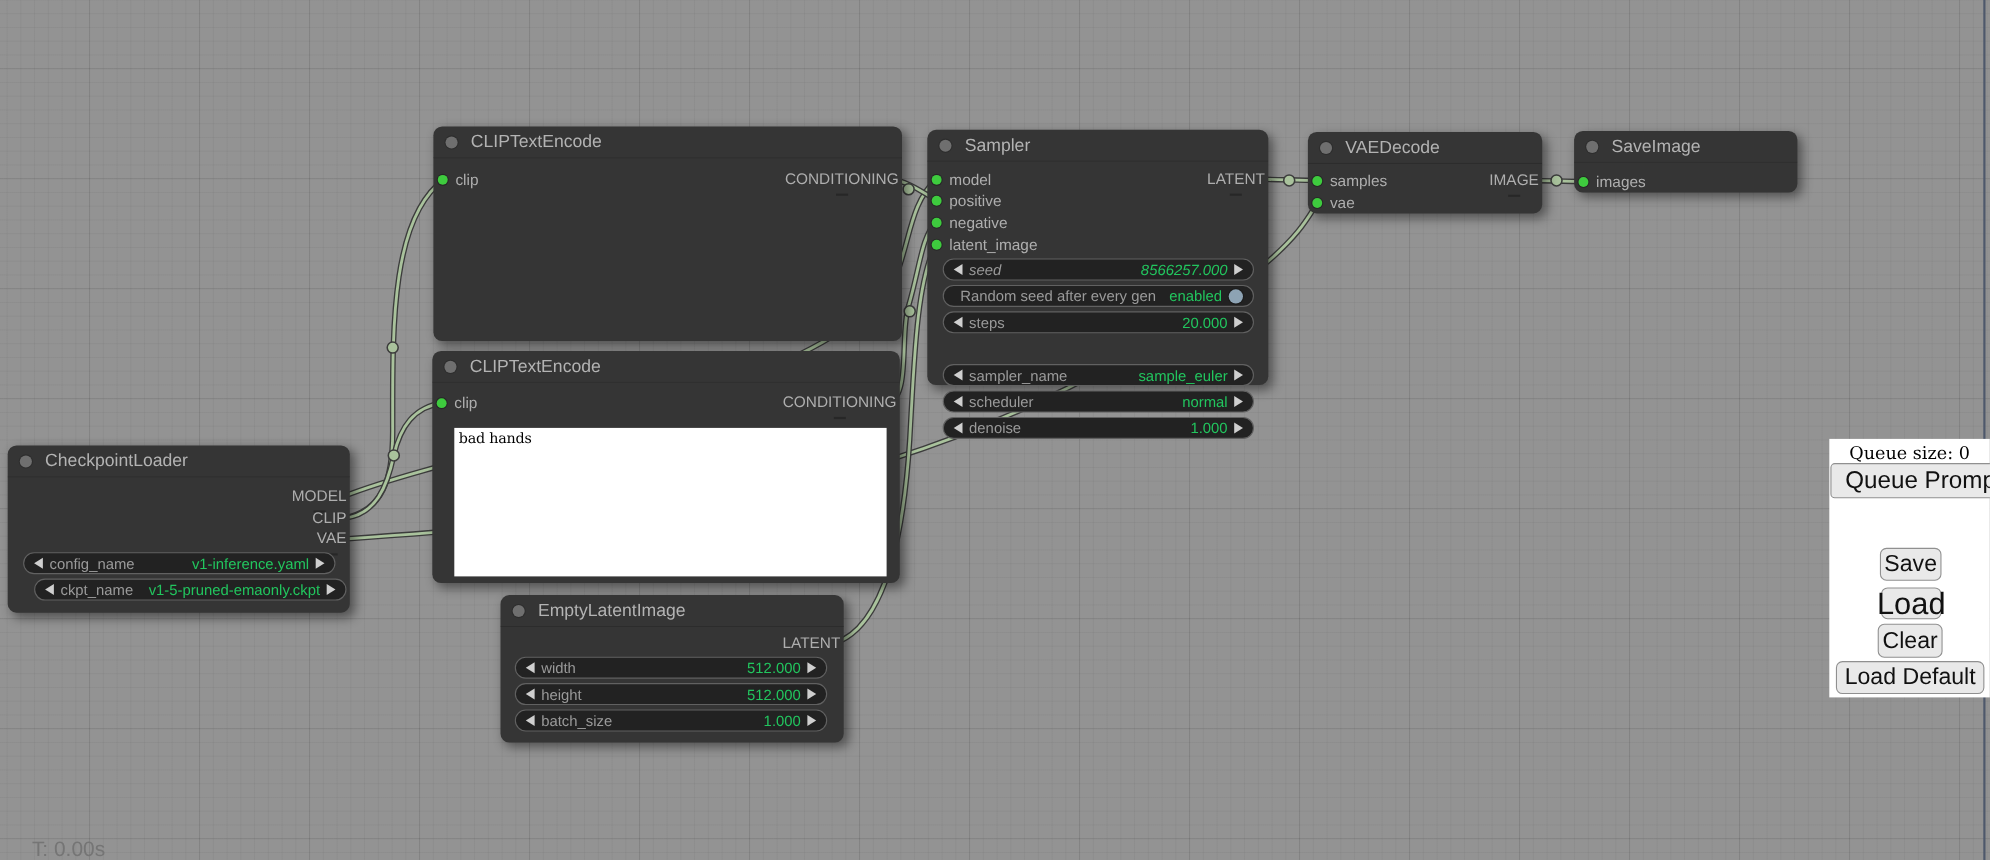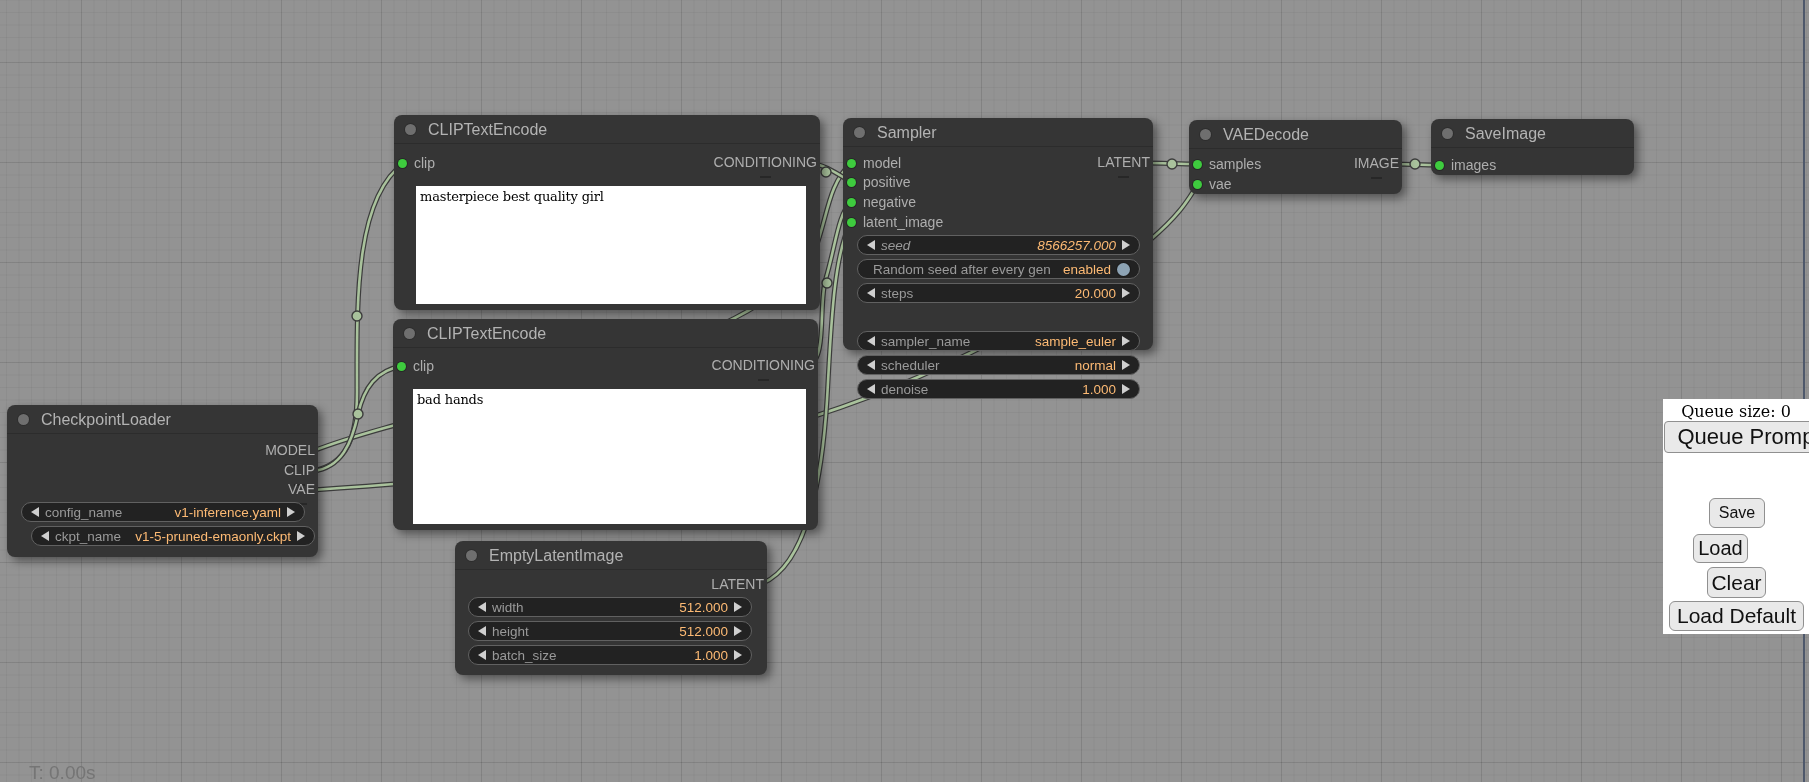--- a/index.html
+++ b/index.html
@@ -43,21 +43,21 @@
   .plabel{font-size:14px;color:#aeaeae;}
 
   .widget{
     position:absolute;height:20px;background:#222;border:1px solid #616161;border-radius:11px;
     display:flex;align-items:center;box-sizing:border-box;padding:0 9px;gap:6px;
   }
   .arr{width:0;height:0;display:inline-block;}
   .arr.left{border-top:5px solid transparent;border-bottom:5px solid transparent;border-right:8px solid #cfcfcf;}
   .arr.right{border-top:5px solid transparent;border-bottom:5px solid transparent;border-left:8px solid #cfcfcf;}
   .wlabel{font-size:13.5px;color:#9a9a9a;flex:0 0 auto;}
-  .wvalue{font-size:13.5px;color:#fdba74;flex:1 1 auto;text-align:right;}
+  .wvalue{font-size:13.5px;color:#22c55e;flex:1 1 auto;text-align:right;}
   .toggle-dot{width:13px;height:13px;border-radius:50%;background:#8da3b4;flex:0 0 auto;box-shadow:0 0 0 1px rgba(0,0,0,0.2);}
 
   .prompt{
     position:absolute;background:#ffffff;color:#000;border:none;resize:none;outline:none;
     font-family:"DejaVu Serif",serif;font-size:13px;letter-spacing:-0.2px;padding:3px 4px;box-sizing:border-box;
   }
 
   #scroll-line{position:absolute;left:1803px;top:0;width:2px;height:782px;background:#4e586b;z-index:1;}
   #timer{position:absolute;left:29px;top:762px;font-size:19px;color:#757575;z-index:1;white-space:nowrap;}
 
@@ -67,22 +67,22 @@
   #queue-size{
     position:absolute;left:0;top:3px;width:100%;text-align:center;
     font-family:"DejaVu Serif",serif;font-size:16px;color:#000;white-space:nowrap;
   }
   .btn{
     position:absolute;background:#e9e9e9;border:1px solid #909090;border-radius:6px;
     color:#111;display:flex;align-items:center;justify-content:center;white-space:nowrap;
     font-family:"Liberation Sans",sans-serif;box-sizing:border-box;
   }
   #queue-prompt{left:1px;top:22px;width:170px;height:32px;font-size:22px;border-radius:4px;}
-  #btn-save{left:46px;top:99px;width:56px;height:30px;font-size:16px;}
-  #btn-load{left:30px;top:135px;width:55px;height:29px;font-size:20px;}
+  #btn-save{left:46px;top:99px;width:56px;height:30px;font-size:21px;}
+  #btn-load{left:47px;top:135px;width:55px;height:29px;font-size:28px;}
   #btn-clear{left:44px;top:168px;width:59px;height:31px;font-size:21px;}
   #btn-load-default{left:6px;top:202px;width:135px;height:30px;font-size:21px;}
 </style>
 </head>
 <body>
 
 <svg id="links" width="1809" height="782">
   <g>
     <path class="link-outline" d="M 313 451 C 380 425 500 400 600 370 C 700 340 790 300 815 250 C 828 215 828 185 851 163"></path>
     <path class="link-core" d="M 313 451 C 380 425 500 400 600 370 C 700 340 790 300 815 250 C 828 215 828 185 851 163"></path>
@@ -167,21 +167,20 @@
     <span class="ntitle">CLIPTextEncode</span>
   </div>
   <div class="port in" style="top:39px">
     <span class="pdot"></span>
       <span class="plabel">clip</span>
   </div>
   <div class="port out" style="top:39px">
     <span class="plabel">CONDITIONING</span>
       <span class="pdot"></span>
   </div>
-  <textarea class="prompt" style="left: 22px; top: 71px; width: 390px; height: 118px;">masterpiece best quality girl</textarea>
 </div>
 
 <div class="node" style="left:393px;top:319px;width:425px;height:211px;">
   <div class="nheader">
     <span class="ndot"></span>
     <span class="ntitle">CLIPTextEncode</span>
   </div>
   <div class="port in" style="top:38px">
     <span class="pdot"></span>
       <span class="plabel">clip</span>

